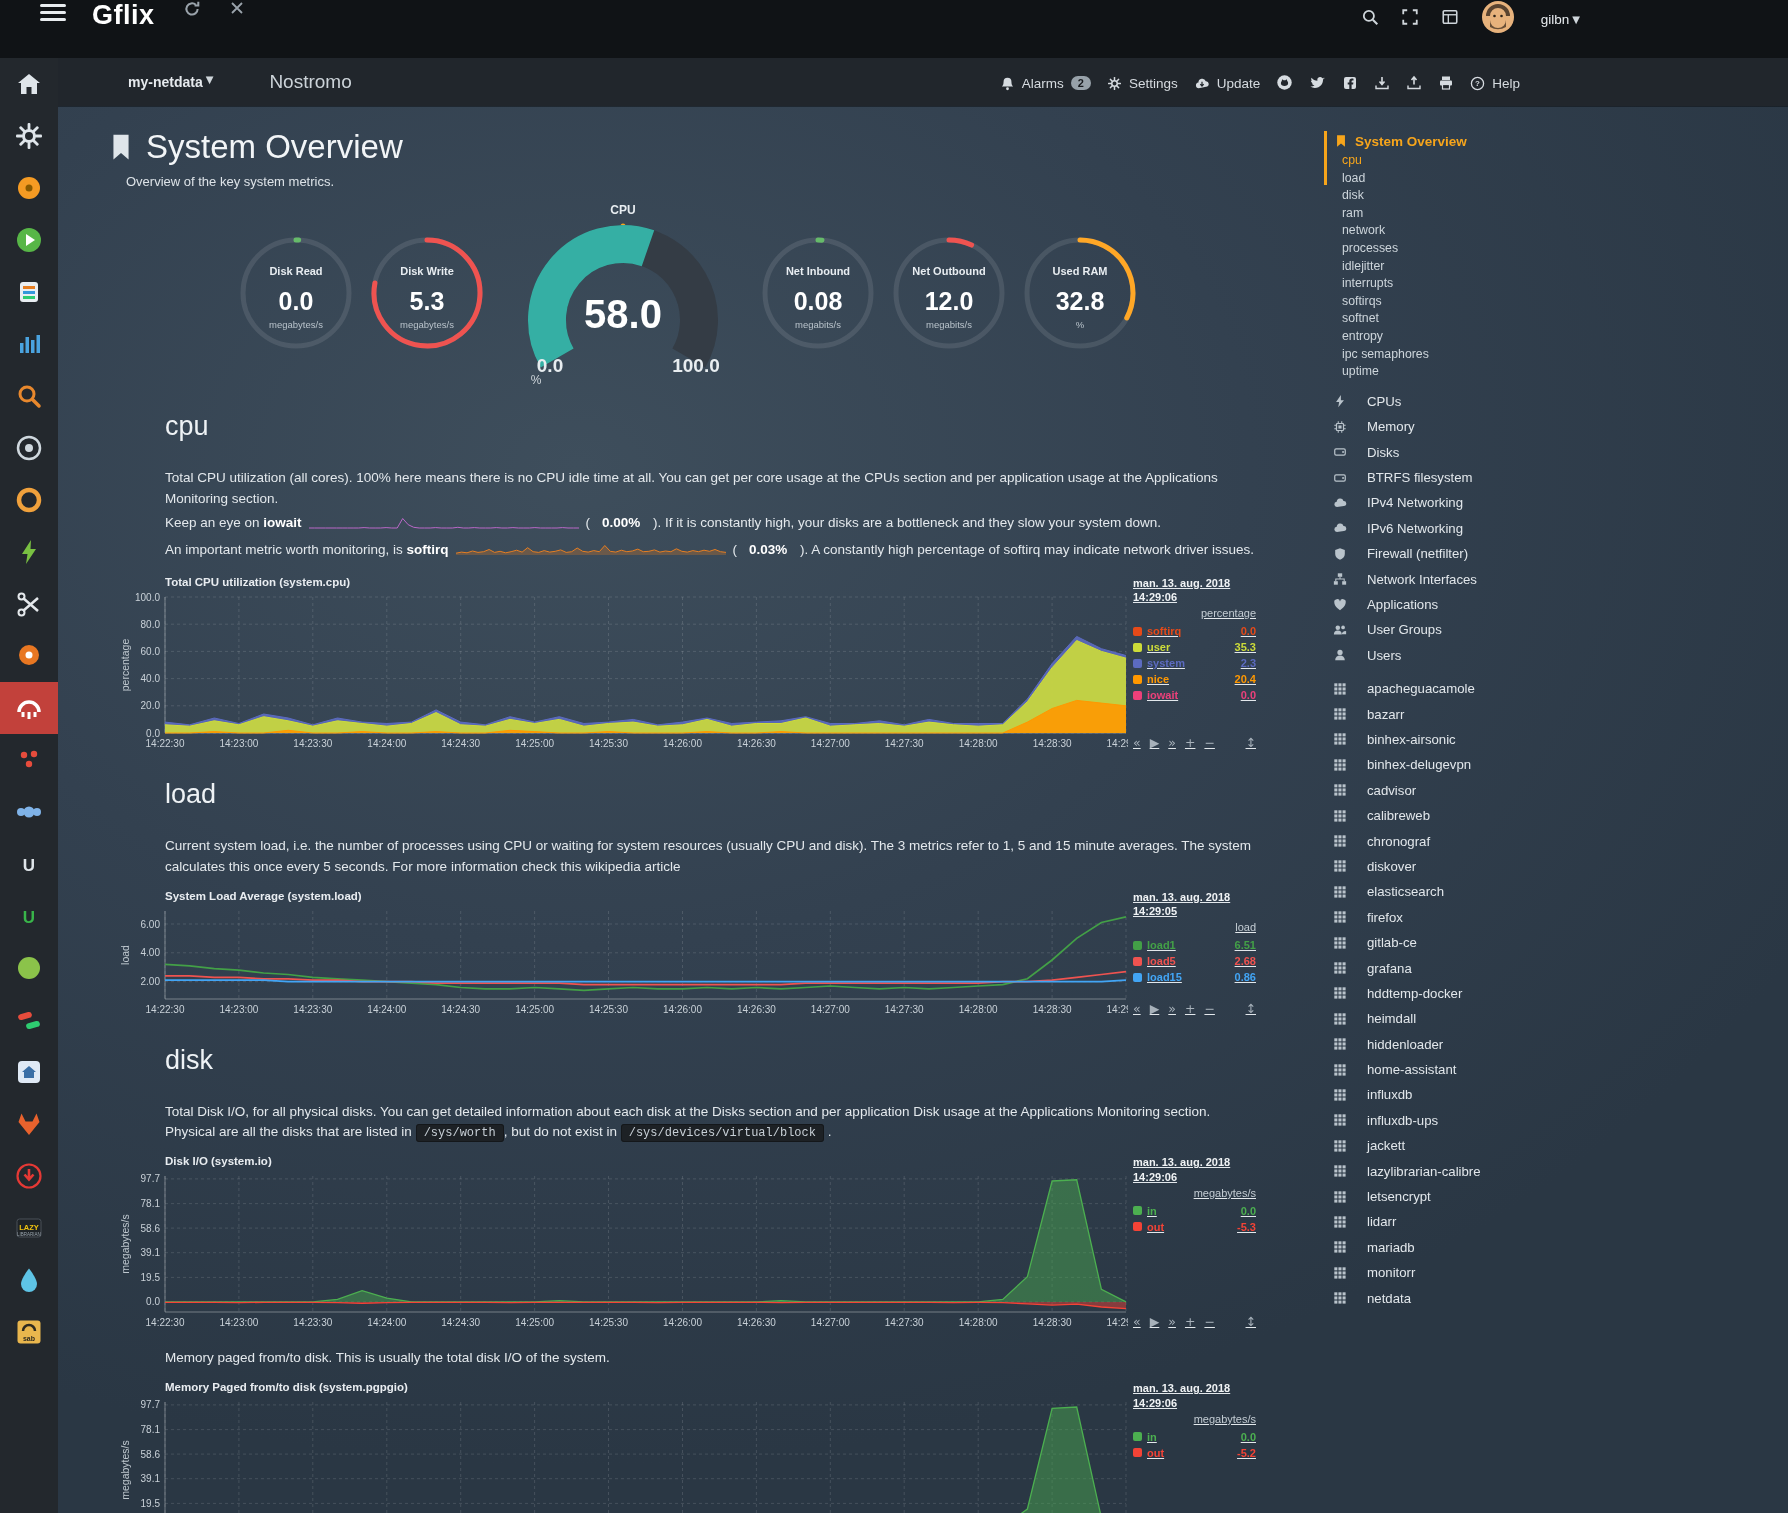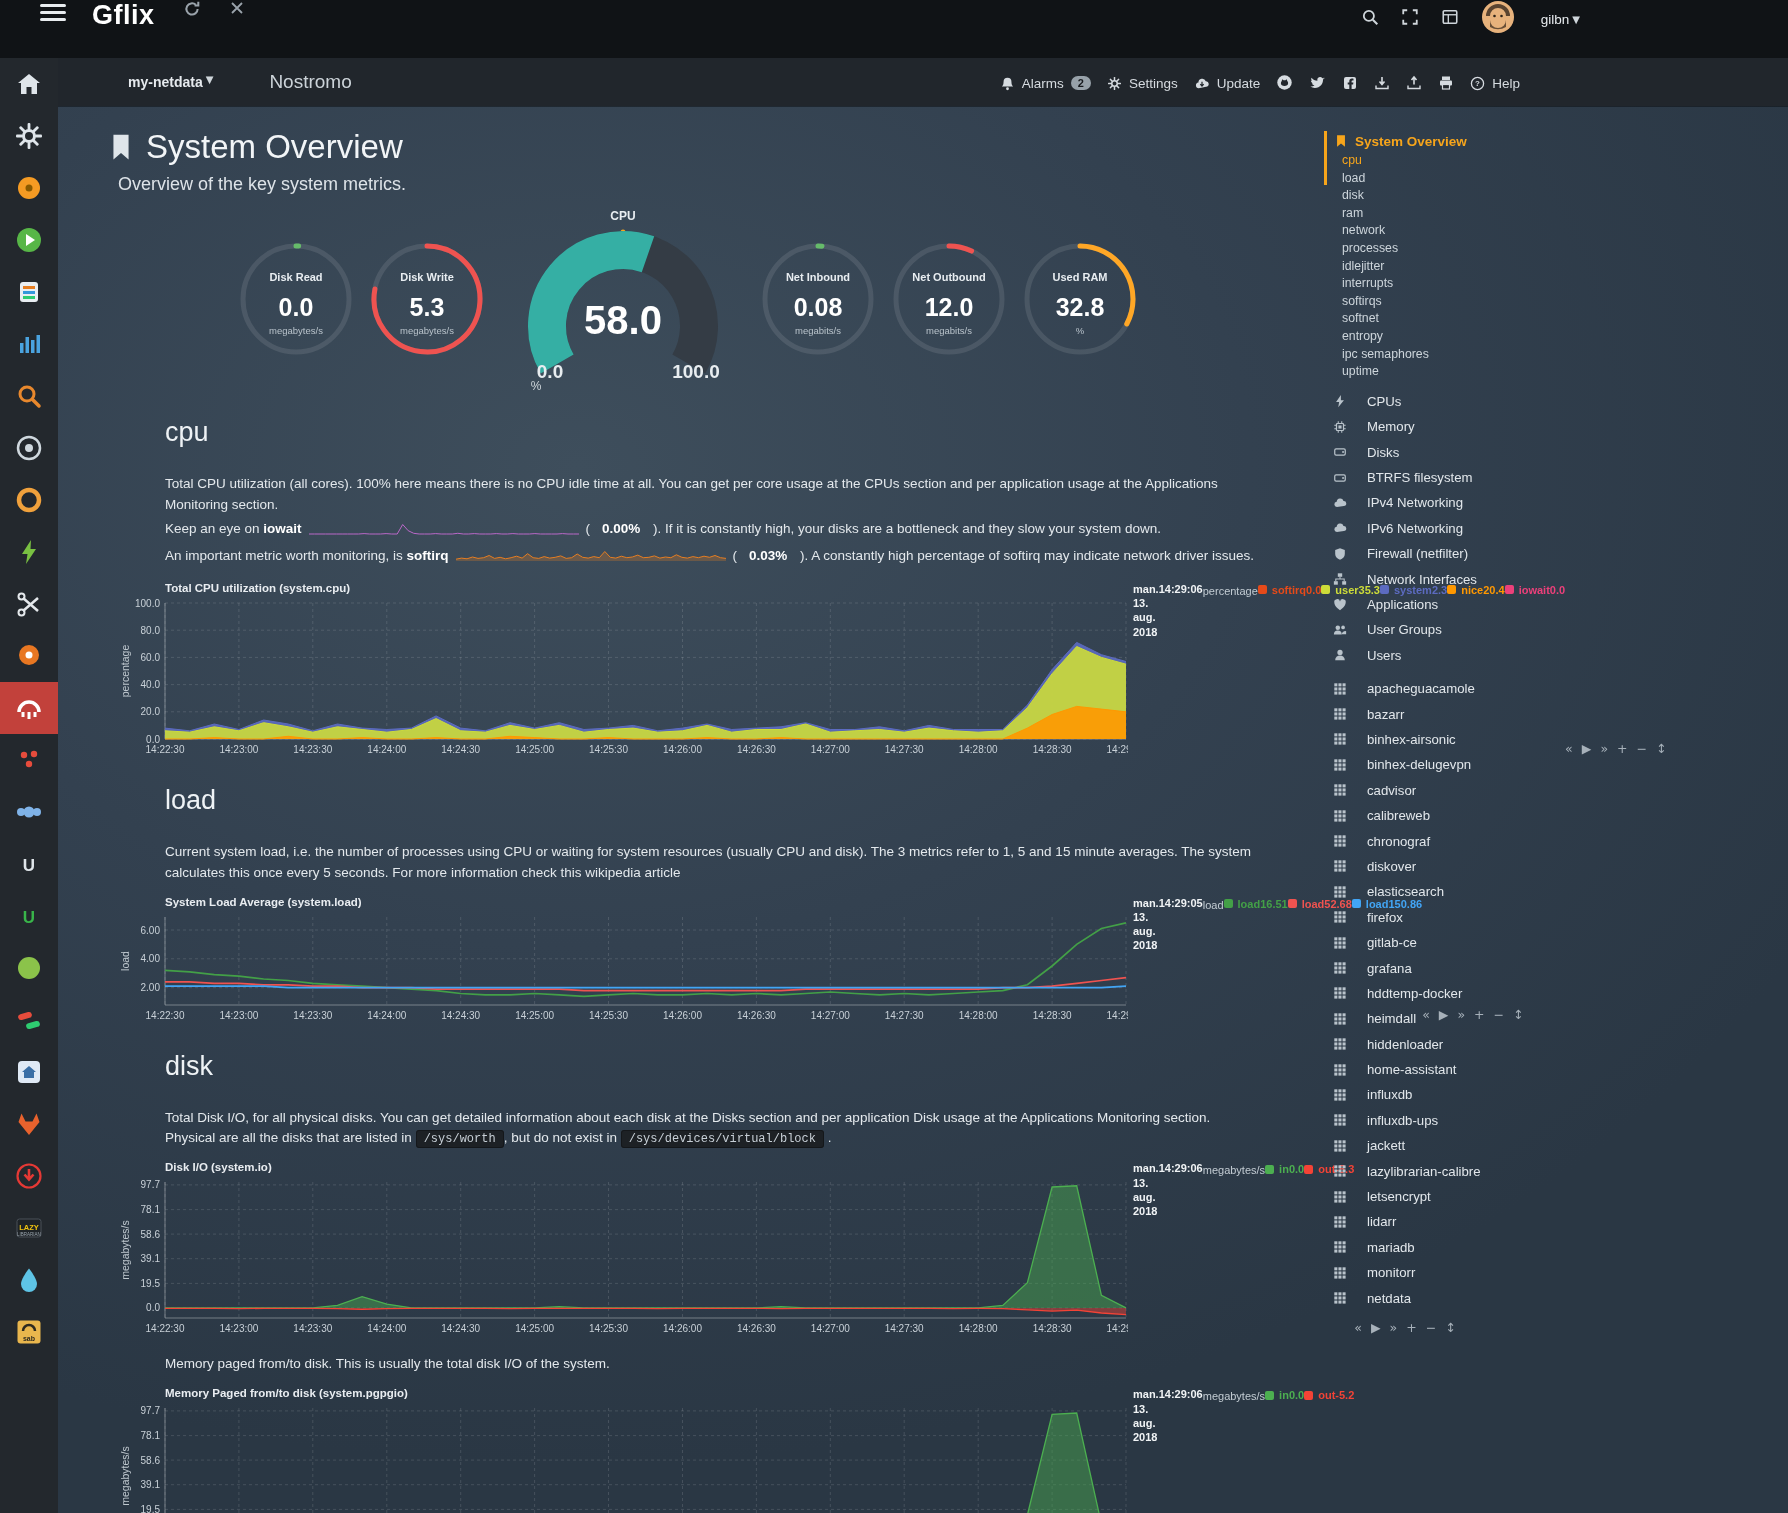--- a/index.html
+++ b/index.html
@@ -34,21 +34,21 @@
   .belt-item{display:flex;align-items:center;gap:7px;color:#d6dbe0;font-size:13.5px;cursor:pointer;}
   .badge{background:#97a1a9;color:#16191d;font-size:11px;font-weight:bold;border-radius:9px;padding:1px 7px;}
 
   #cols{position:absolute;top:48px;left:0;right:0;bottom:0;display:flex;}
   #main{width:1262px;flex:0 0 1262px;box-sizing:border-box;padding:22px 0 0 52px;}
   #navright{flex:1;box-sizing:border-box;padding:24px 0 0 12px;position:relative;}
 
   
   .page-head{display:flex;align-items:center;gap:14px;}
   .page-title{font-size:33px;font-weight:400;color:#f2f5f7;}
-  .subtitle{font-size:18px;color:#dde3e8;margin:8px 0 0 8px;}
+  .subtitle{font-size:13px;color:#dde3e8;margin:8px 0 0 16px;}
   #gauges{display:flex;align-items:center;justify-content:space-between;width:1100px;
           box-sizing:border-box;padding:6px 70px 0 126px;margin-top:10px;height:186px;}
   .gauge{cursor:default;}
   .gtrack{fill:none;stroke:rgba(255,255,255,.10);stroke-width:5;}
   .glabel{fill:#e8edf1;font-size:11px;font-weight:bold;text-anchor:middle;}
   .gvalue{fill:#fff;font-size:25px;font-weight:bold;text-anchor:middle;}
   .gunit{fill:#b9c3cb;font-size:9.5px;text-anchor:middle;}
   .gbig-label{fill:#e8edf1;font-size:12px;font-weight:bold;text-anchor:middle;}
   .gbig-value{fill:#fff;font-size:40px;font-weight:bold;text-anchor:middle;}
   .gbig-minmax{fill:#e8edf0;font-size:19px;font-weight:bold;text-anchor:middle;}
@@ -67,21 +67,21 @@
   
   .chart-wrap{margin-top:12px;}
   .chart-block{display:flex;align-items:stretch;}
   .chart-left{width:963px;overflow:visible;}
   .ctitle{font-size:11.5px;font-weight:bold;color:#e9edf1;height:15px;}
   .chart-left svg.plot{margin-left:-48px;display:block;}
   .grid{stroke:rgba(255,255,255,.13);stroke-dasharray:3,3;}
   .axis{stroke:rgba(255,255,255,.35);}
   .ytick,.xtick{fill:#c9d1d8;font-size:10px;}
   .yaxis-label{fill:#bfc8cf;font-size:10.5px;}
-  .chart-right{width:123px;margin-left:5px;display:flex;flex-direction:row;}
+  .chart-right{width:123px;margin-left:5px;display:flex;flex-direction:column;text-decoration:underline;}
   .lg-date{font-size:11px;font-weight:bold;color:#f0f3f5;line-height:1.3;}
   .lg-unit{font-size:11px;color:#c3ccd3;text-align:right;margin:3px 0 4px;}
   .lg-row{display:flex;align-items:center;height:16px;font-size:11px;cursor:pointer;}
   .chip{width:9px;height:9px;border-radius:2px;display:inline-block;margin-right:5px;flex:0 0 9px;}
   .lg-name{font-weight:600;}
   .lg-val{margin-left:auto;font-weight:bold;}
   .toolbox{margin-top:auto;display:flex;align-items:center;gap:9px;color:#a7b1ba;font-size:12.5px;
            font-family:"DejaVu Sans",sans-serif;padding-bottom:3px;}
   .toolbox span{cursor:pointer;}
   .toolbox .rs{margin-left:auto;}

